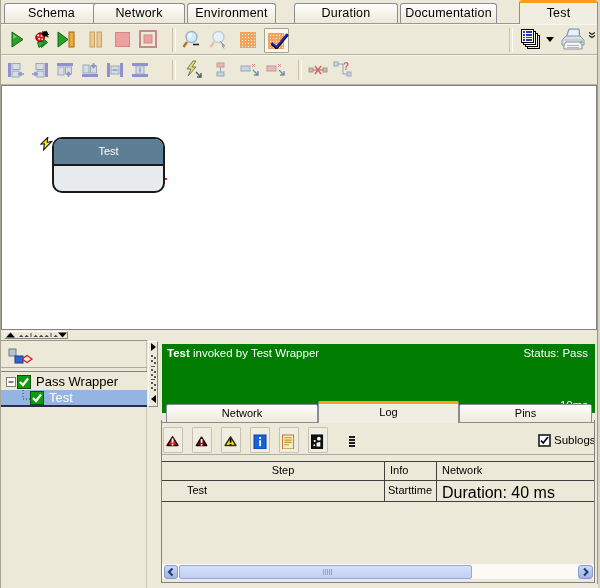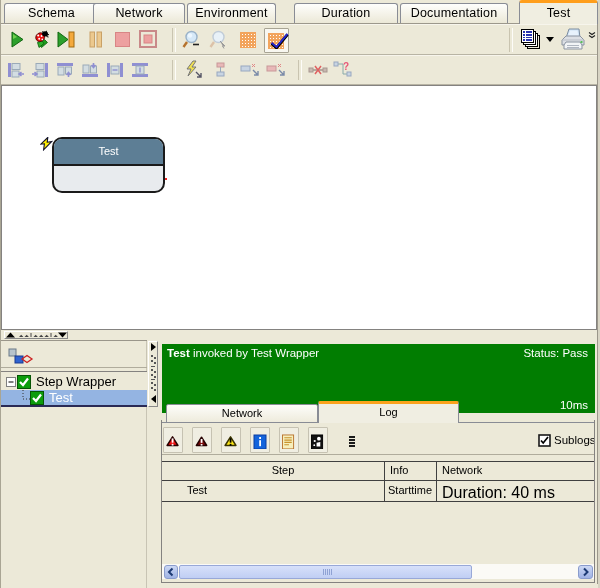--- a/index.html
+++ b/index.html
@@ -31,21 +31,21 @@
 <div id="app">
 
   <div class="abs" style="left:0;top:0;width:1px;height:588px;background:#a9a594;z-index:50;"></div>
   <div class="abs" style="left:598px;top:0;width:2px;height:588px;background:#d8d4c4;z-index:50;"></div>
   <div class="abs" style="left:597px;top:24px;width:1px;height:560px;background:#9a968a;z-index:50;"></div>
 
   <div class="tab" style="left:4px;width:95px;">Schema</div>
   <div class="tab" style="left:93px;width:92px;">Network</div>
   <div class="tab" style="left:187px;width:89px;">Environment</div>
   <div class="tab" style="left:294px;width:104px;">Duration</div>
-  <div class="tab" style="left:400px;width:108px;">Documentation</div>
+  <div class="tab" style="left:400px;width:97px;">Documentation</div>
   <div class="tab tabactive" style="left:519px;width:79px;">Test</div>
   <div class="abs" style="left:0;top:23px;width:600px;height:1px;background:#9c988c;"></div>
 
   <div class="abs" style="left:0;top:24px;width:600px;height:31px;background:#ece9d8;border-top:1px solid #f7f5ec;border-bottom:1px solid #b8b4a4;box-sizing:border-box;"></div>
 
   <svg class="abs" style="left:9px;top:31px;" width="17" height="17" viewBox="0 0 17 17">
     <path d="M3 1 L14 8.5 L3 16 Z" fill="#2ca02c" stroke="#116611" stroke-width="1"></path>
     <path d="M4 3 L8 6 L4 8 Z" fill="#6fd04f"></path>
   </svg>
 
@@ -278,21 +278,21 @@
 
   <div class="abs" style="left:1px;top:372px;width:146px;height:18px;background:#ece9d8;"></div>
   <svg class="abs" style="left:6px;top:377px;" width="10" height="10" viewBox="0 0 10 10">
     <rect x="0.5" y="0.5" width="9" height="9" fill="#fff" stroke="#808080"></rect>
     <line x1="2.5" y1="5" x2="7.5" y2="5" stroke="#000"></line>
   </svg>
   <svg class="abs" style="left:17px;top:375px;" width="14" height="14" viewBox="0 0 14 14">
     <rect x="0.5" y="0.5" width="13" height="13" fill="#0c9c0c" stroke="#055505"></rect>
     <path d="M3 7 L6 10 L11 3.5" fill="none" stroke="#fff" stroke-width="2.2"></path>
   </svg>
-  <div class="abs" style="left:36px;top:374px;font-size:13px;">Step Wrapper</div>
+  <div class="abs" style="left:36px;top:374px;font-size:13px;">Pass Wrapper</div>
   <div class="abs" style="left:1px;top:390px;width:146px;height:15px;background:#94b4e2;"></div>
   <svg class="abs" style="left:22px;top:390px;" width="10" height="12" viewBox="0 0 10 12">
     <path d="M1 0 L1 9 L9 9" fill="none" stroke="#333" stroke-dasharray="1 2"></path>
   </svg>
   <svg class="abs" style="left:30px;top:391px;" width="14" height="14" viewBox="0 0 14 14">
     <rect x="0.5" y="0.5" width="13" height="13" fill="#0c9c0c" stroke="#055505"></rect>
     <path d="M3 7 L6 10 L11 3.5" fill="none" stroke="#fff" stroke-width="2.2"></path>
   </svg>
   <div class="abs" style="left:49px;top:390px;font-size:13px;color:#fff;">Test</div>
   <div class="abs" style="left:1px;top:405px;width:146px;height:2px;background:#2a2a55;"></div>
@@ -321,20 +321,21 @@
   </div>
 
   <div class="abs" style="left:162px;top:344px;width:433px;height:69px;background:#017d01;color:#fff;">
     <div style="position:absolute;left:5px;top:3px;font-size:11.5px;"><b>Test</b> invoked by Test Wrapper</div>
     <div style="position:absolute;right:7px;top:3px;font-size:11.5px;text-align:right;">Status: Pass</div>
     <div style="position:absolute;right:7px;bottom:2px;font-size:11.5px;">10ms</div>
   </div>
 
   <div class="ltab" style="left:166px;width:152px;">Network</div>
   <div class="ltab ltabactive" style="left:318px;width:141px;">Log</div>
+  <div class="ltab" style="left:459px;width:133px;">Pins</div>
   <div class="abs" style="left:161px;top:422px;width:434px;height:1px;background:#898c95;z-index:0;"></div>
 
   <div class="tbtn" style="left:163px;"></div>
   <svg class="abs" style="left:166px;top:434px;" width="14" height="14" viewBox="0 0 15 14">
     <path d="M7 2.5 L12.8 11.8 L1.2 11.8 Z" fill="#ee1010" stroke="#2a0000" stroke-width="1.6" stroke-linejoin="round"></path>
     <path d="M5 10.5 L9 4.5" stroke="#a00000" stroke-width="0" fill="none"></path>
     <rect x="6.1" y="4.2" width="1.9" height="4.6" fill="#fff"></rect>
       <rect x="6.1" y="10" width="1.9" height="1.9" fill="#fff"></rect>
   </svg>
   <div class="tbtn" style="left:192px;"></div>

